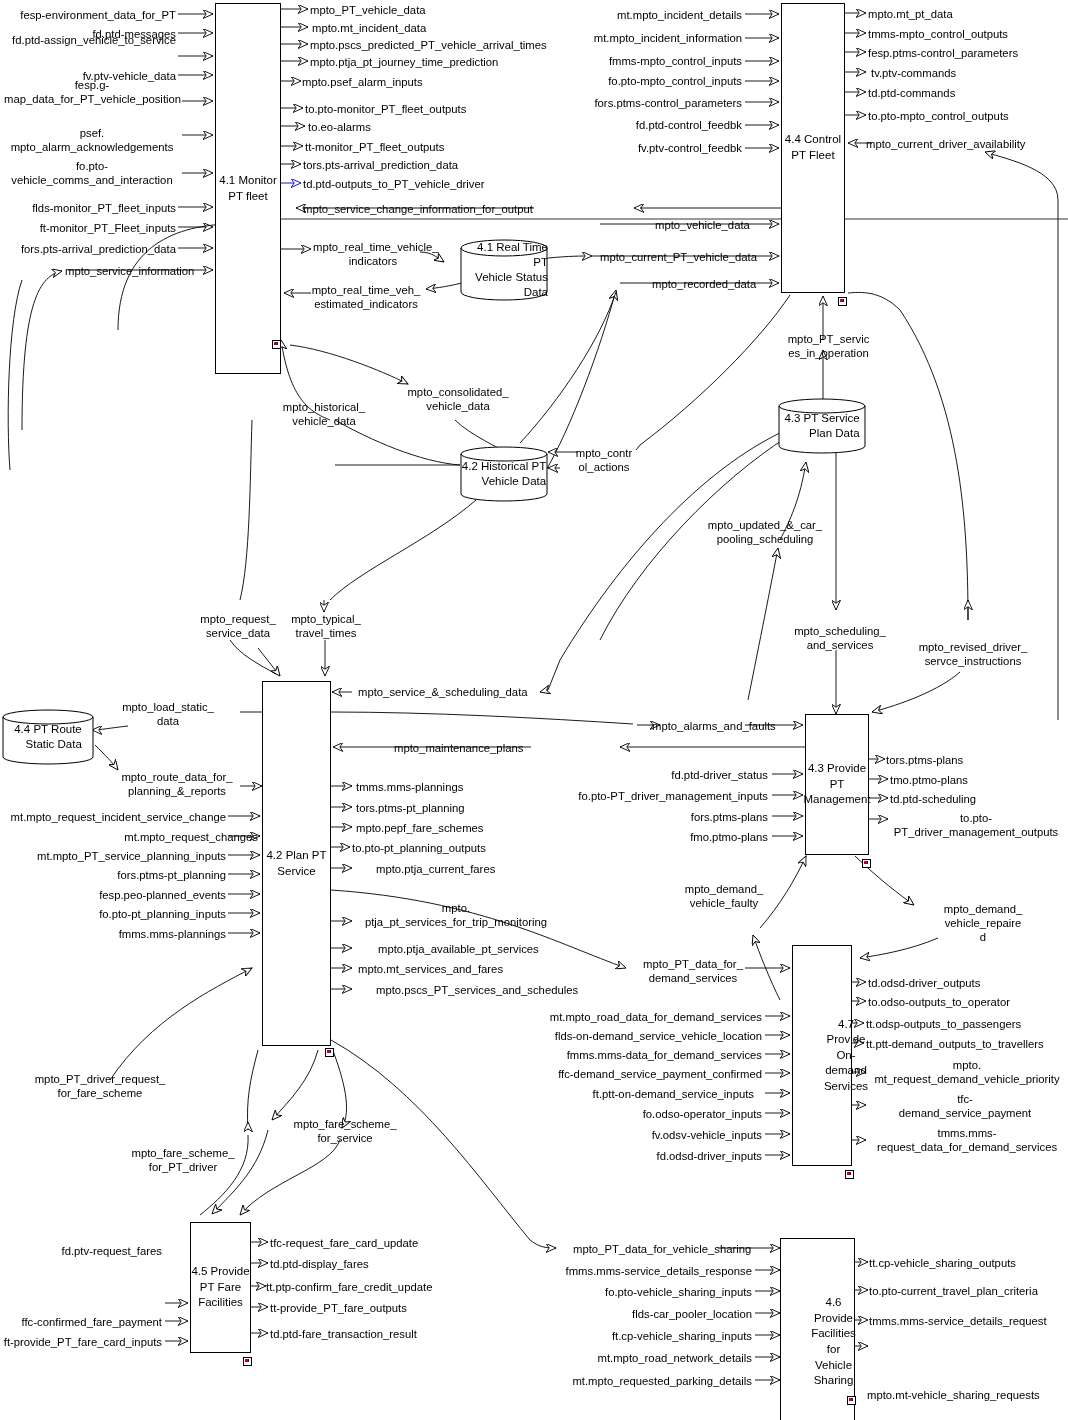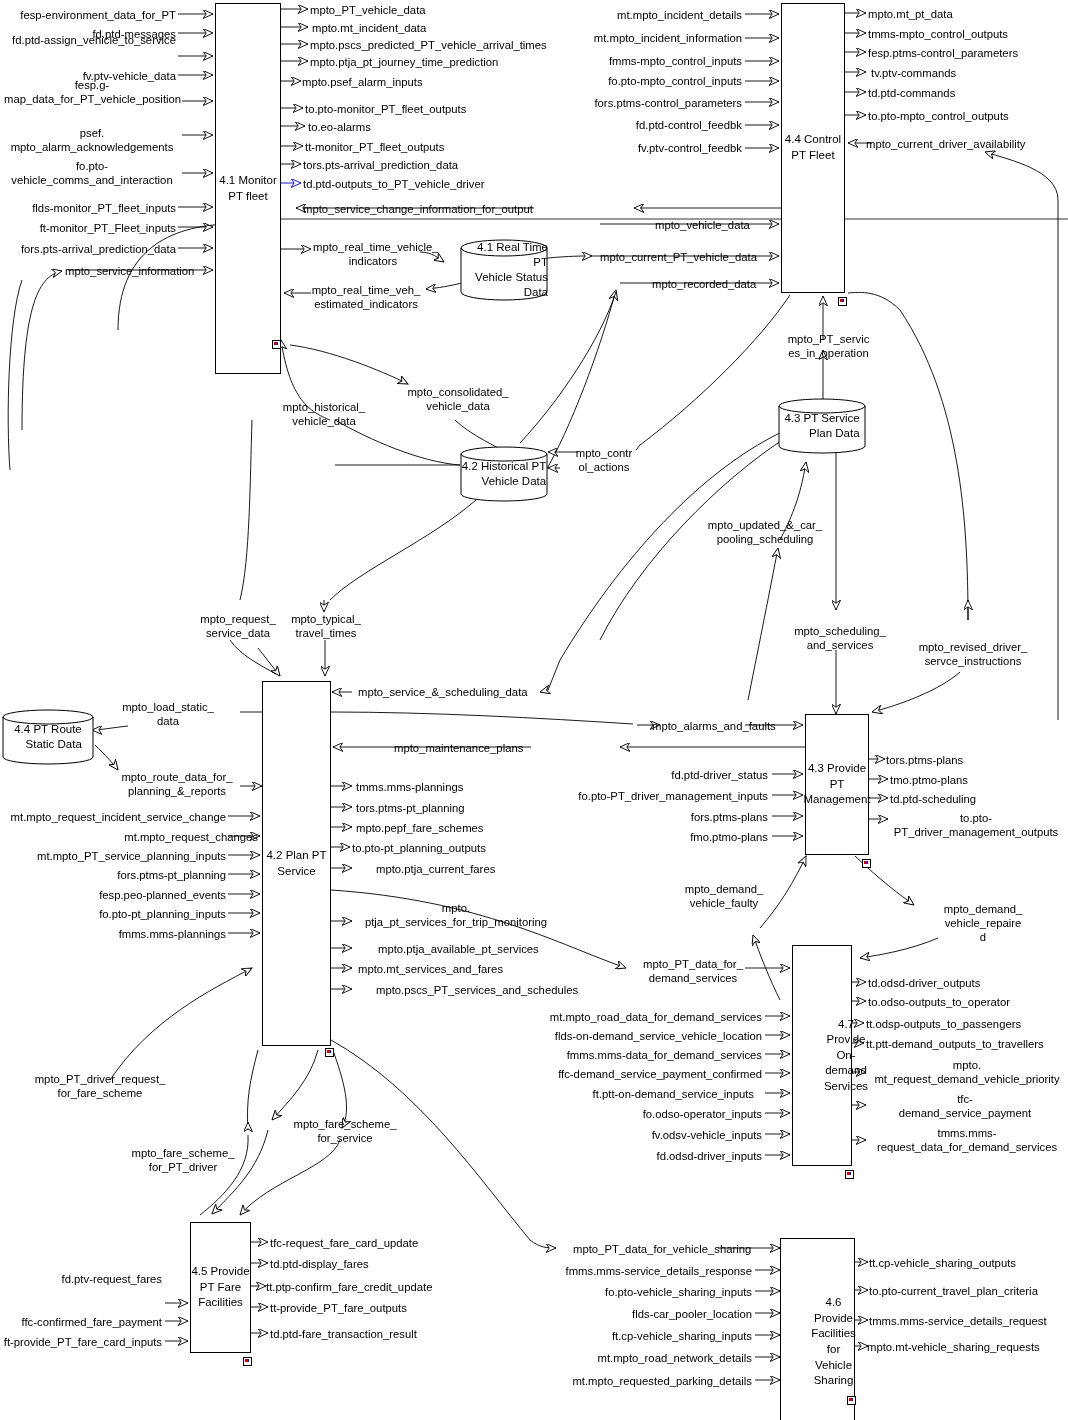--- a/index.html
+++ b/index.html
@@ -484,36 +484,36 @@
 <div class="lab c" style="left:868px;top:1126px;width:198px;white-space:pre-line;">tmms.mms-
 request_data_for_demand_services</div>
 
 <div class="lab c" style="left:14px;top:1072px;width:172px;white-space:pre-line;">mpto_PT_driver_request_
 for_fare_scheme</div>
 <div class="lab c" style="left:116px;top:1146px;width:134px;white-space:pre-line;">mpto_fare_scheme_
 for_PT_driver</div>
 <div class="lab c" style="left:278px;top:1117px;width:134px;white-space:pre-line;">mpto_fare_scheme_
 for_service</div>
 
-<div class="lab r" style="left:0px;top:1272px;width:162px;text-align:right;">fd.ptv-request_fares</div>
+<div class="lab r" style="left:0px;top:1244px;width:162px;text-align:right;">fd.ptv-request_fares</div>
 <div class="lab r" style="left:0px;top:1315px;width:162px;">ffc-confirmed_fare_payment</div>
 <div class="lab r" style="left:0px;top:1335px;width:162px;">ft-provide_PT_fare_card_inputs</div>
 
 <div class="lab" style="left:270px;top:1236px;">tfc-request_fare_card_update</div>
 <div class="lab" style="left:270px;top:1257px;">td.ptd-display_fares</div>
 <div class="lab" style="left:266px;top:1280px;">tt.ptp-confirm_fare_credit_update</div>
 <div class="lab" style="left:270px;top:1301px;">tt-provide_PT_fare_outputs</div>
 <div class="lab" style="left:270px;top:1327px;">td.ptd-fare_transaction_result</div>
 
 <div class="lab" style="left:573px;top:1242px;">mpto_PT_data_for_vehicle_sharing</div>
 <div class="lab r" style="left:500px;top:1264px;width:252px;">fmms.mms-service_details_response</div>
 <div class="lab r" style="left:500px;top:1285px;width:252px;">fo.pto-vehicle_sharing_inputs</div>
 <div class="lab r" style="left:500px;top:1307px;width:252px;">flds-car_pooler_location</div>
 <div class="lab r" style="left:500px;top:1329px;width:252px;">ft.cp-vehicle_sharing_inputs</div>
 <div class="lab r" style="left:500px;top:1351px;width:252px;">mt.mpto_road_network_details</div>
 <div class="lab r" style="left:500px;top:1374px;width:252px;">mt.mpto_requested_parking_details</div>
 
 <div class="lab" style="left:869px;top:1256px;">tt.cp-vehicle_sharing_outputs</div>
 <div class="lab" style="left:869px;top:1284px;">to.pto-current_travel_plan_criteria</div>
 <div class="lab" style="left:869px;top:1314px;">tmms.mms-service_details_request</div>
-<div class="lab" style="left:867px;top:1340px;">mpto.mt-vehicle_sharing_requests</div>
+<div class="lab" style="left:867px;top:1388px;">mpto.mt-vehicle_sharing_requests</div>
 
 </div>
 
 </body></html>

